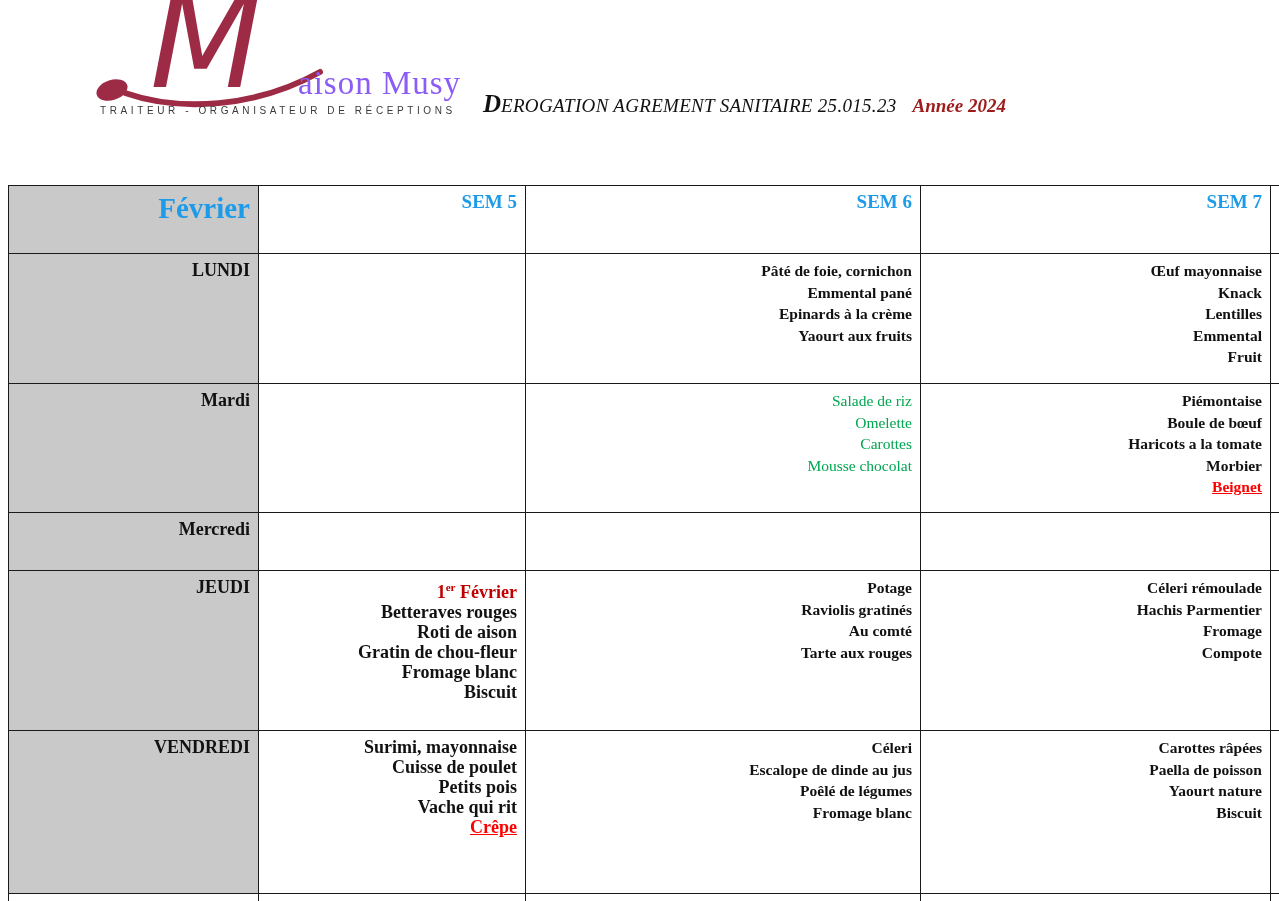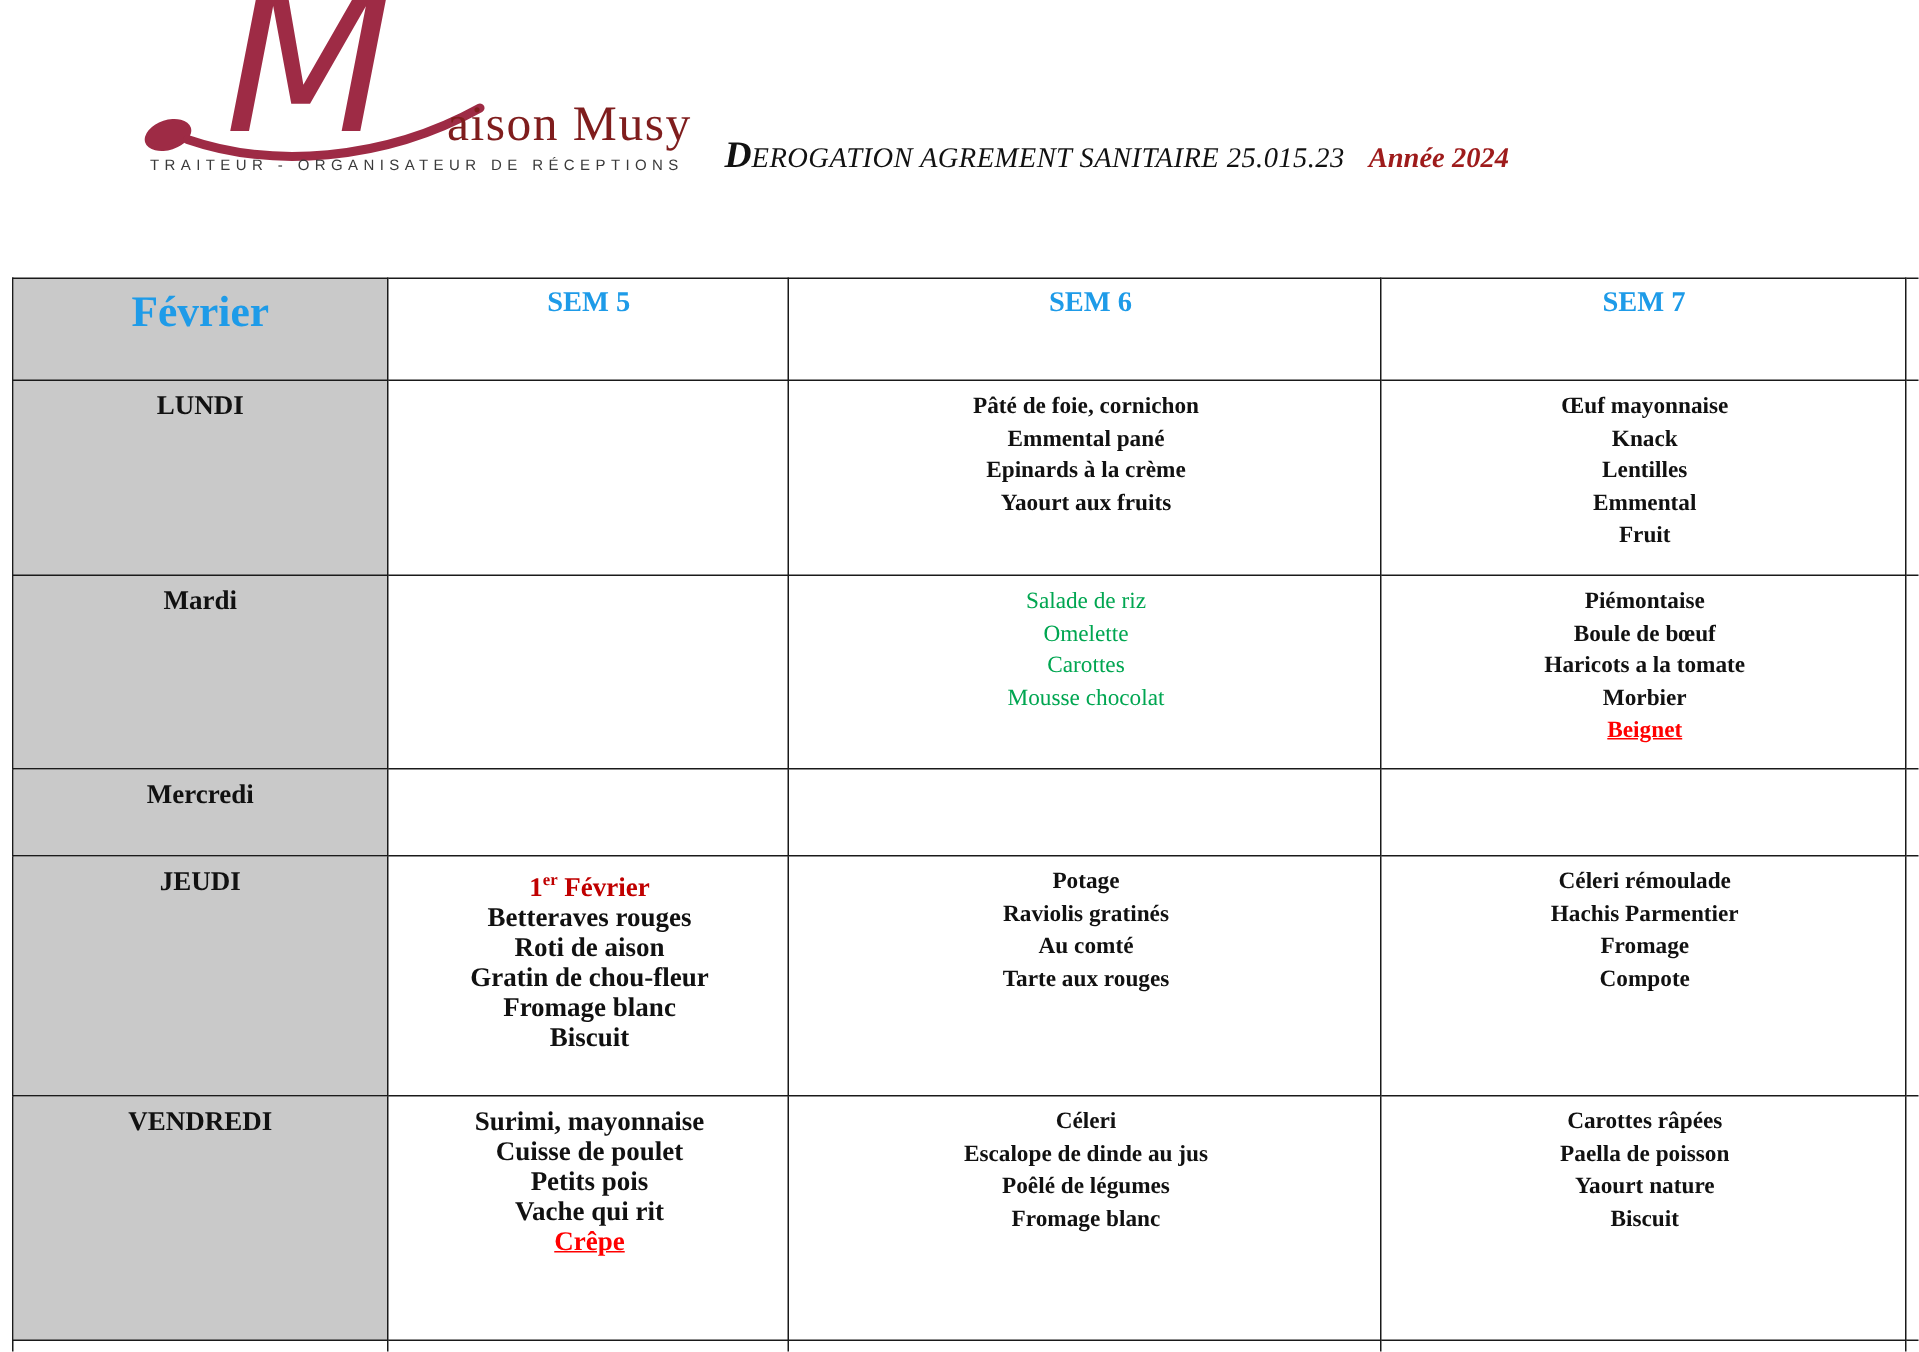--- a/index.html
+++ b/index.html
@@ -13,21 +13,21 @@
   .logo { position:absolute; left:95px; top:5px; width:400px; height:125px; }
   .logo-m {
     position:absolute; left:55px; top:-28px;
     font-family:"DejaVu Sans",sans-serif; font-style:italic;
     font-size:130px; line-height:1; color:#9E2B45; font-weight:400;
   }
   .logo-swoosh { position:absolute; left:0; top:55px; }
   .logo-name {
     position:absolute; left:203px; top:60px;
     font-family:"Liberation Serif","DejaVu Serif",serif;
-    font-size:33px; color:#7f1d1d; letter-spacing:1px; white-space:nowrap;
+    font-size:33px; color:#8b5cf6; letter-spacing:1px; white-space:nowrap;
   }
   .logo-tagline {
     position:absolute; left:5px; top:100px; width:370px;
     font-family:"Liberation Sans","DejaVu Sans",sans-serif;
     font-size:10px; letter-spacing:3.6px; color:#3a3a3a; white-space:nowrap;
   }
 
   
   .doc-title {
     position:absolute; left:483px; top:90px; white-space:nowrap;
@@ -43,21 +43,21 @@
   table.menu {
     position:absolute; left:8px; top:185px;
     border-collapse:collapse; table-layout:fixed; width:1322px;
   }
   table.menu col.c1 { width:250px; }
   table.menu col.c2 { width:267px; }
   table.menu col.c3 { width:395px; }
   table.menu col.c4 { width:350px; }
   table.menu col.c5 { width:60px; }
   table.menu th, table.menu td {
-    border:1.6px solid #1a1a1a; vertical-align:top; text-align:center;
+    border:1.6px solid #1a1a1a; vertical-align:top; text-align:right;
     background:#ffffff; overflow:hidden;
   }
   .gray { background:#C9C9C9 !important; }
   th.month {
     font-size:29px; font-weight:bold; color:#1E9BE8; padding:6px 8px 0 8px;
   }
   th.sem {
     font-size:19px; font-weight:bold; color:#1E9BE8; padding:5px 8px 0 9px;
   }
   th.sem.indent { padding-left:16px; }

